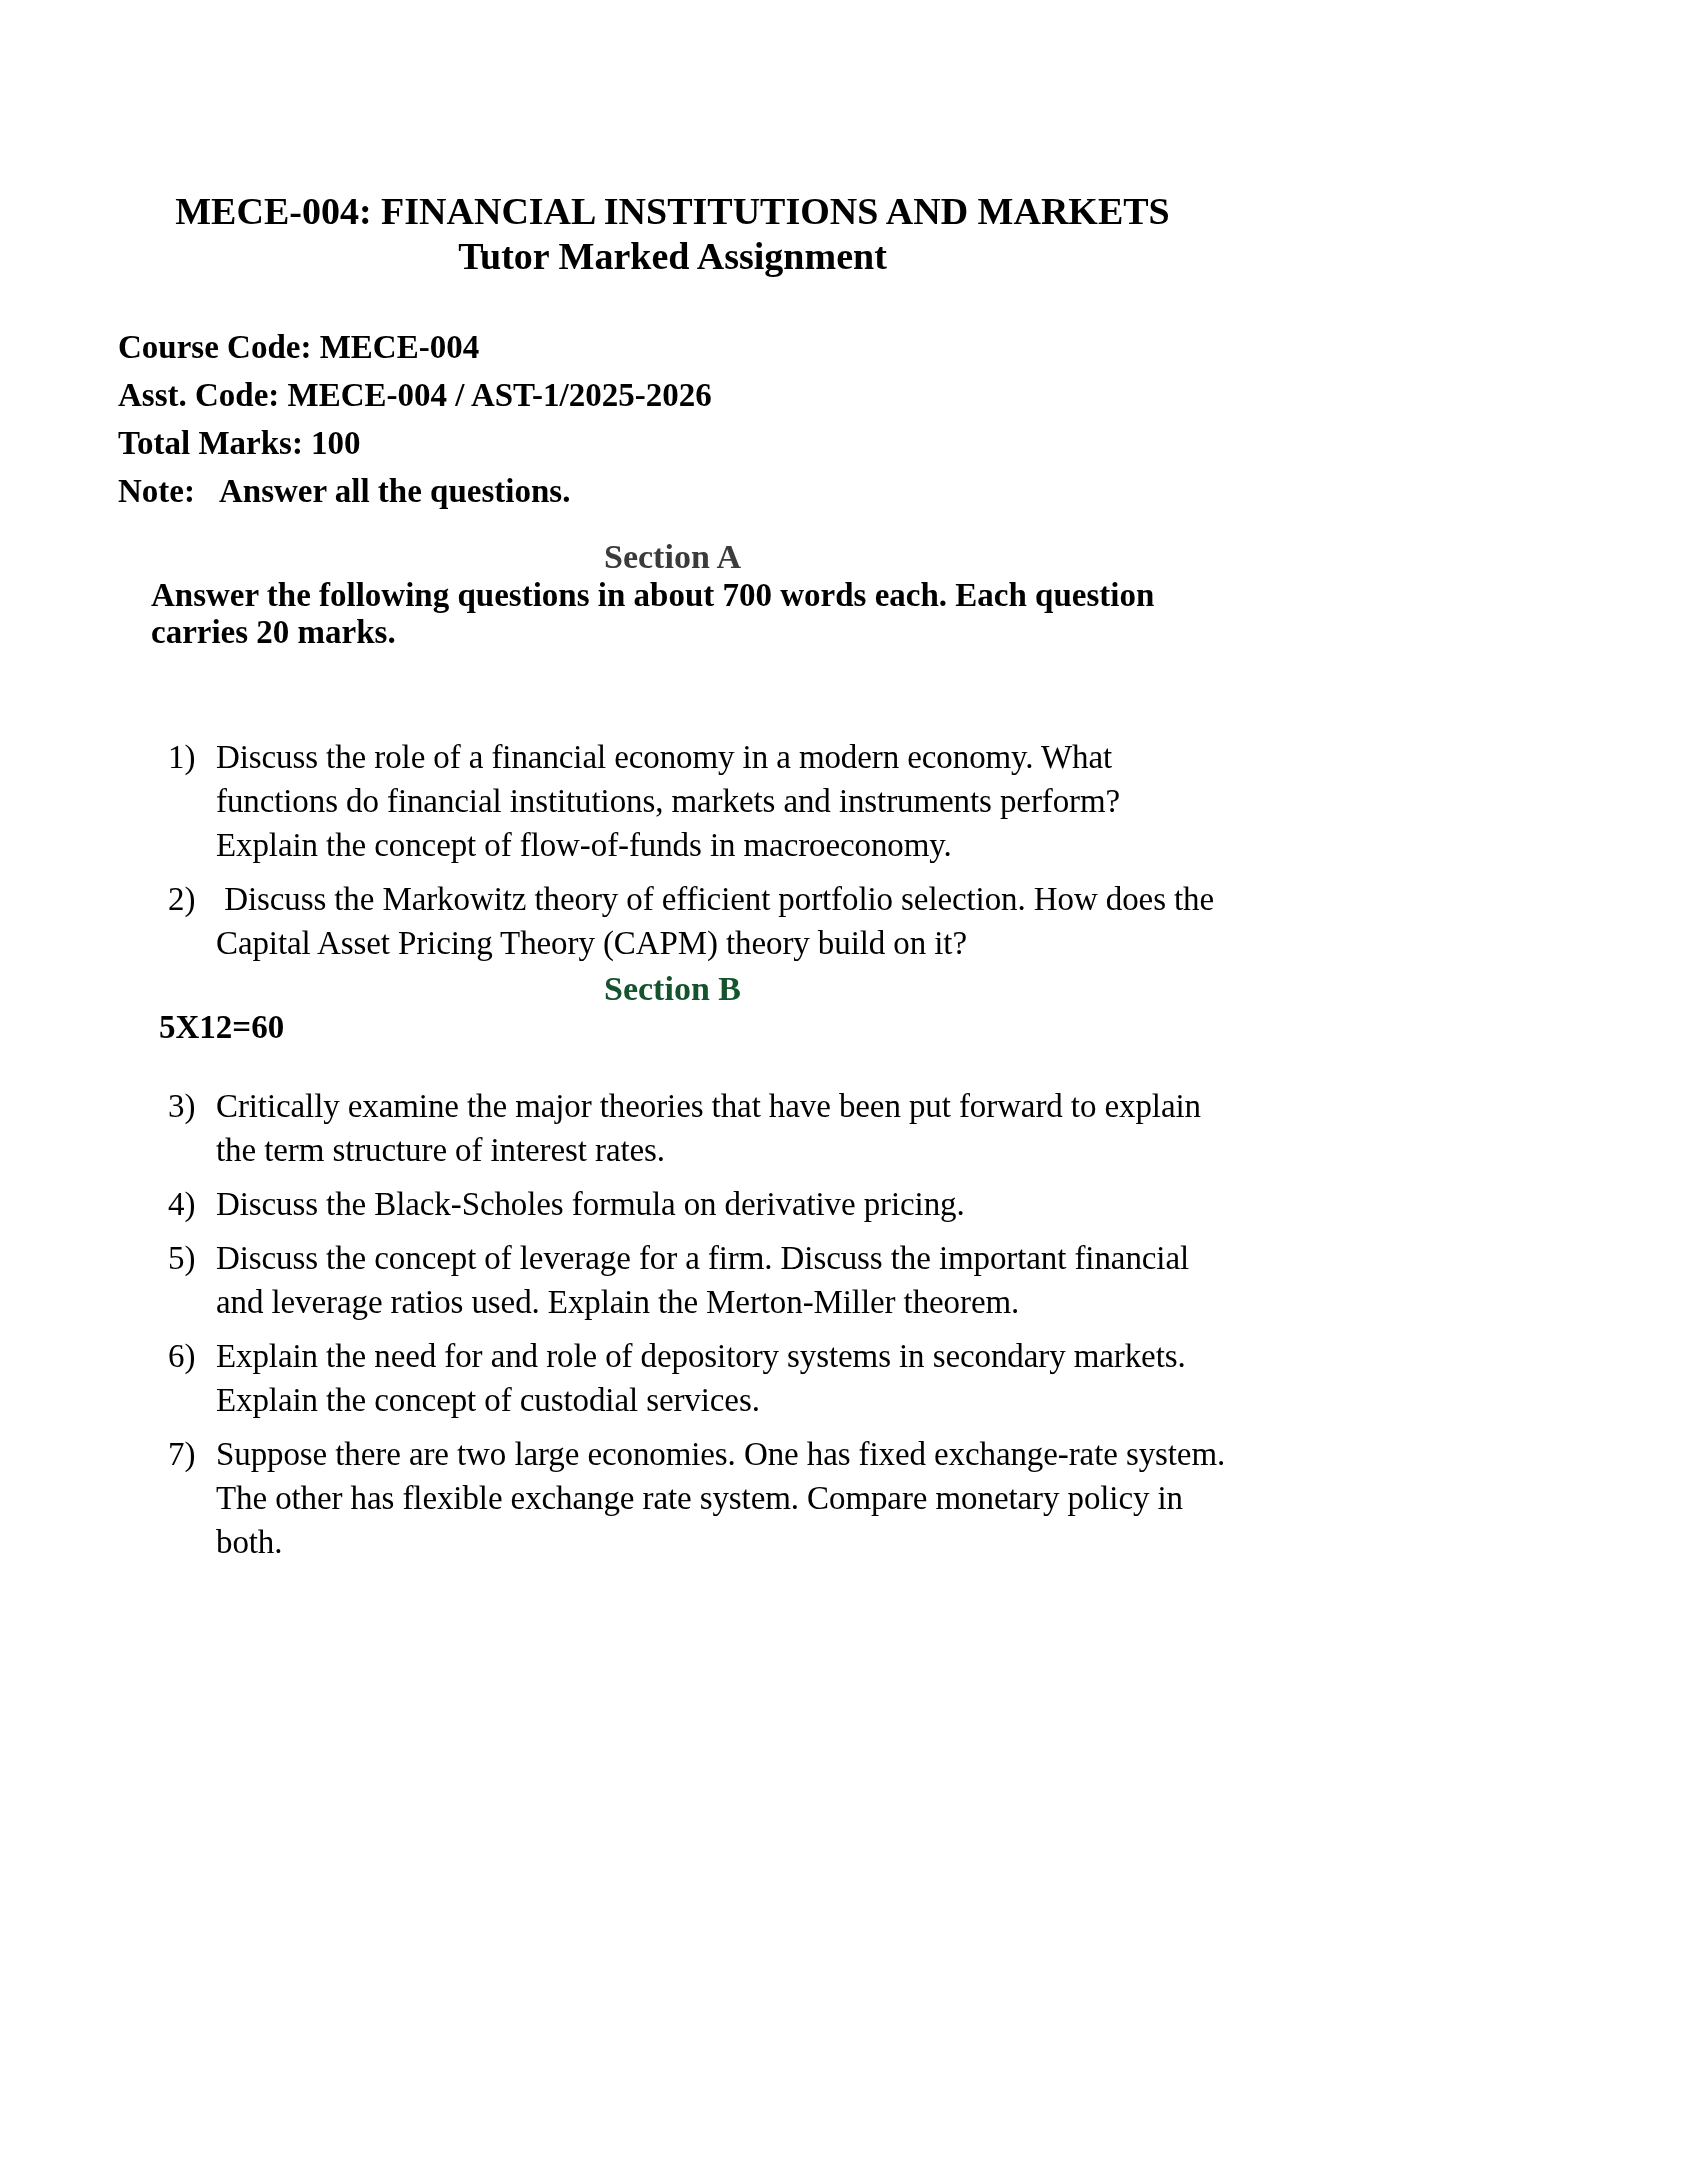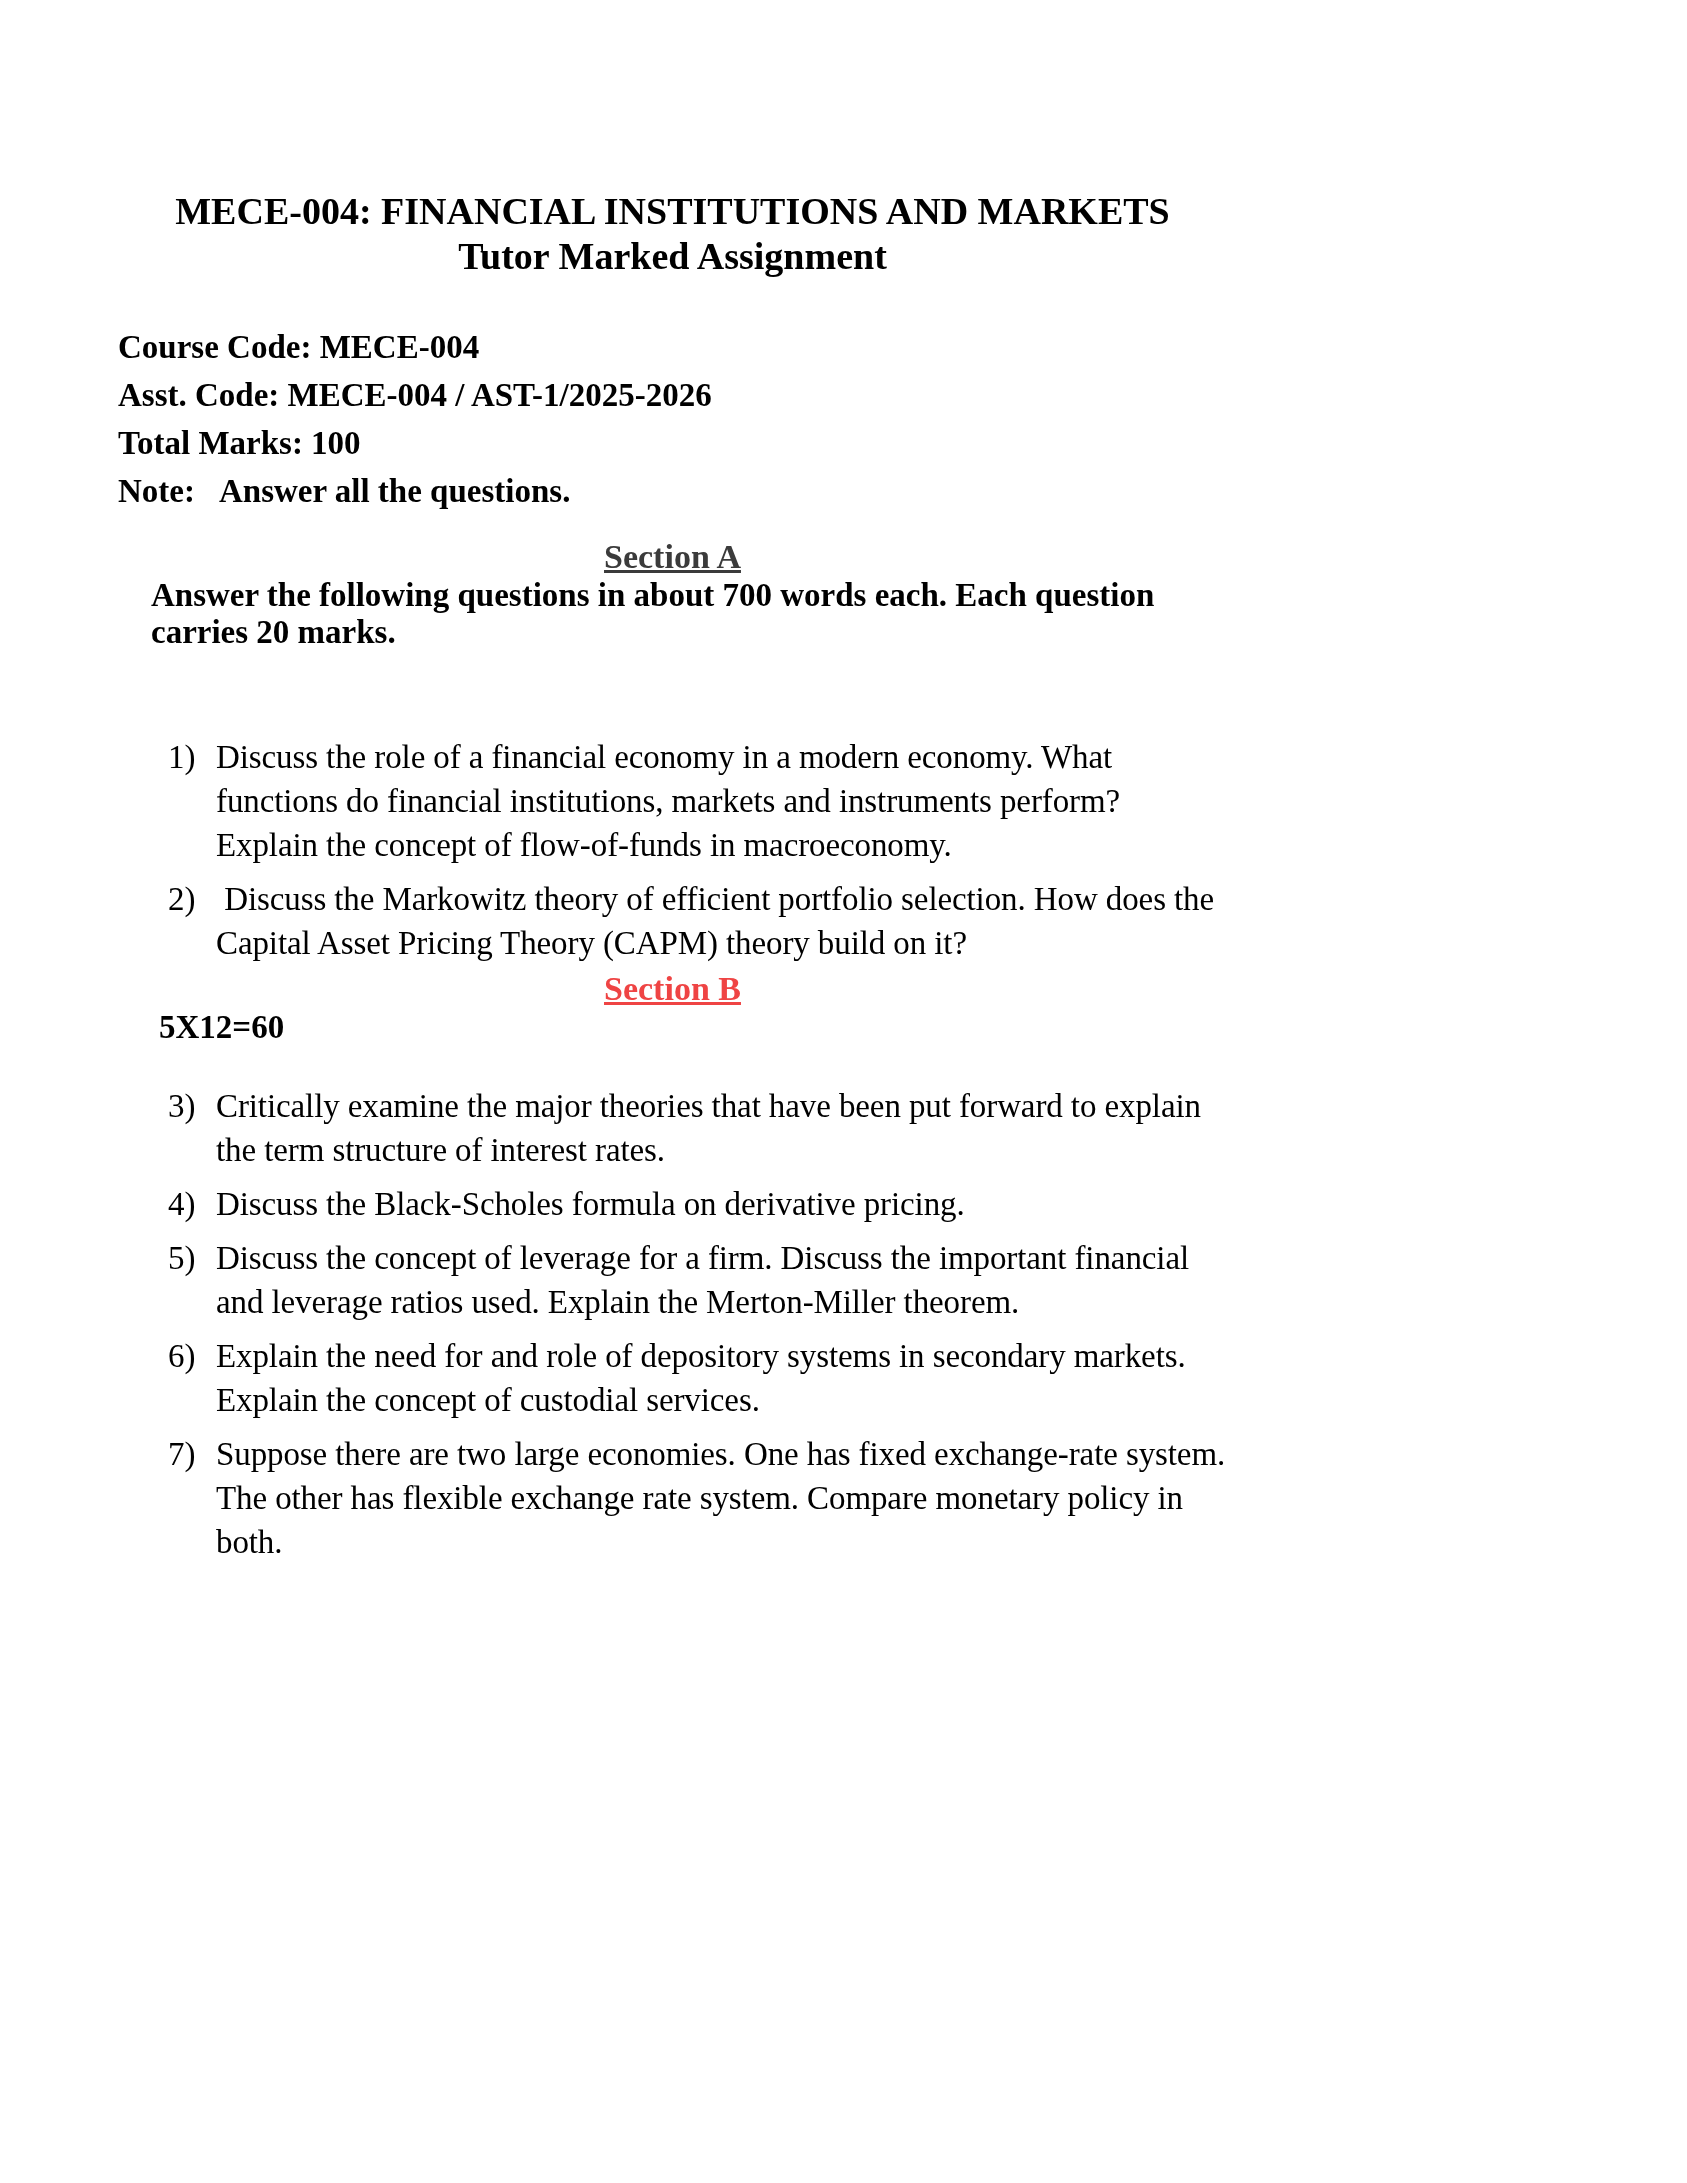--- a/index.html
+++ b/index.html
@@ -39,24 +39,23 @@
     gap: 24px;
     font-size: 33px;
     font-weight: bold;
     line-height: 41px;
   }
   .section-heading {
     font-size: 34px;
     font-weight: bold;
     line-height: 41px;
     text-align: center;
-    text-decoration: underline;
   }
   .sec-a { margin-top: 24px; color: #3b3b3b; }
-  .sec-b { margin-top: -6.6px; color: #ef4444; }
+  .sec-b { margin-top: -6.6px; color: #14532d; }
   .instruction {
     font-size: 33px;
     font-weight: bold;
     line-height: 37px;
     padding-left: 33px;
   }
   .marks-extra-indent { padding-left: 8px; }
   .qlist { margin: 0; }
   .qlist-a { margin-top: 84px; }
   .qlist-b { margin-top: 38px; }

